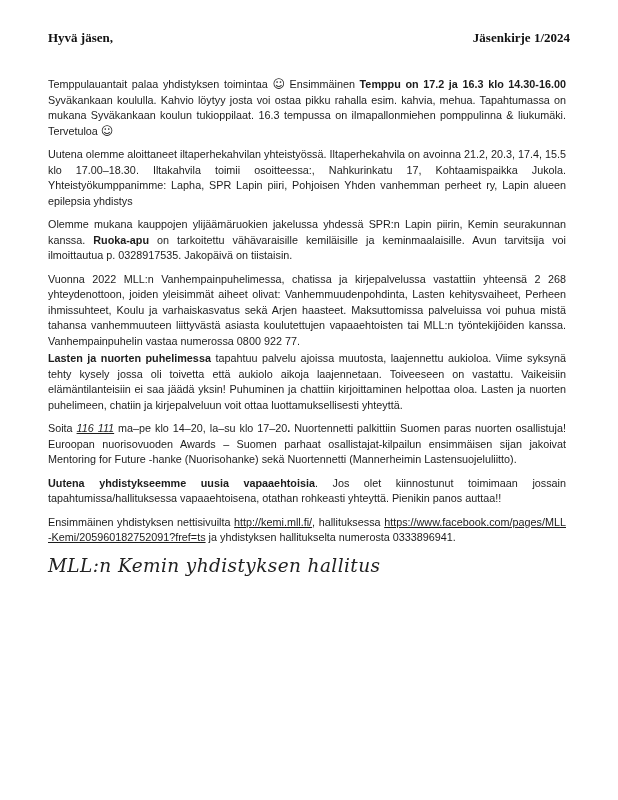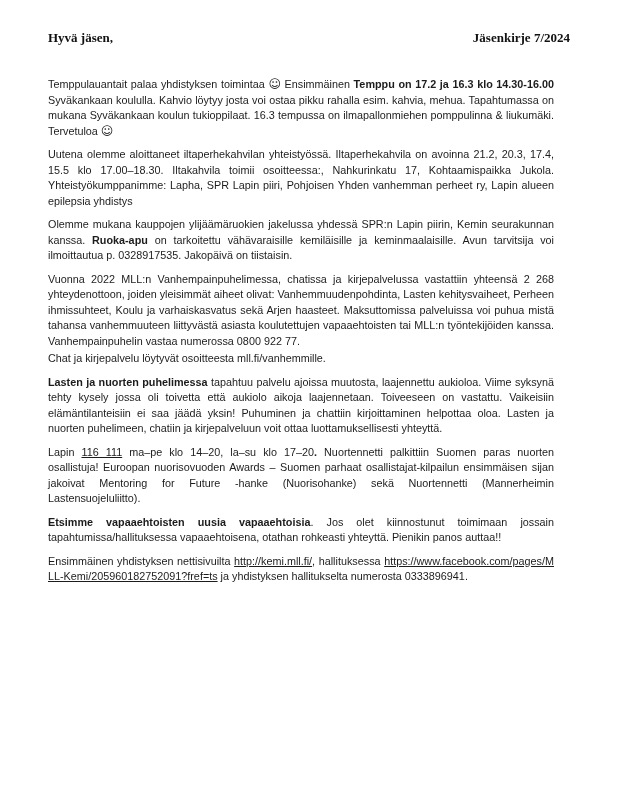--- a/index.html
+++ b/index.html
@@ -27,30 +27,30 @@
     font-size: 13px;
     color: #111111;
   }
   .body-text {
     margin-top: 31px;
     font-size: 10.8px;
     line-height: 15.5px;
     text-align: justify;
   }
   .body-text p {
-    margin: 0 16px 8px 0;
+    margin: 0 4px 8px 0;
   }
   .body-text p.after-small {
     margin-bottom: 2px;
   }
   .body-text p.gap-small {
     margin-top: 0;
   }
   .b { font-weight: bold; }
-  .u { text-decoration: underline; }
+  .u { text-decoration: underline; font-style: italic; }
   a.doc-link {
     color: #1c1c1c;
     text-decoration: underline;
     cursor: pointer;
     word-break: break-all;
   }
   .smiley {
     font-family: "DejaVu Sans", sans-serif;
     font-size: 12px;
   }
@@ -69,31 +69,31 @@
     text-align: left;
   }
 </style>
 </head>
 <body>
 
 <div class="page">
 
   <div class="header">
     <span>Hyvä jäsen,</span>
-    <span>Jäsenkirje 7/2024</span>
+    <span>Jäsenkirje 1/2024</span>
   </div>
 
   <div class="body-text">
 
   <p><span>Temppulauantait palaa yhdistyksen toimintaa </span><span class="smiley">☺</span><span> Ensimmäinen </span><span class="b">Temppu on 17.2 ja 16.3 klo 14.30-16.00</span><span> Syväkankaan koululla. Kahvio löytyy josta voi ostaa pikku rahalla esim. kahvia, mehua. Tapahtumassa on mukana Syväkankaan koulun tukioppilaat. 16.3 tempussa on ilmapallonmiehen pomppulinna &amp; liukumäki. Tervetuloa </span><span class="smiley">☺</span></p>
       <p><span>Uutena olemme aloittaneet iltaperhekahvilan yhteistyössä. Iltaperhekahvila on avoinna 21.2, 20.3, 17.4, 15.5 klo 17.00–18.30. Iltakahvila toimii osoitteessa:, Nahkurinkatu 17, Kohtaamispaikka Jukola. Yhteistyökumppanimme: Lapha, SPR Lapin piiri, Pohjoisen Yhden vanhemman perheet ry, Lapin alueen epilepsia yhdistys</span></p>
       <p><span>Olemme mukana kauppojen ylijäämäruokien jakelussa yhdessä SPR:n Lapin piirin, Kemin seurakunnan kanssa. </span><span class="b">Ruoka-apu</span><span> on tarkoitettu vähävaraisille kemiläisille ja keminmaalaisille. Avun tarvitsija voi ilmoittautua p. 0328917535. Jakopäivä on tiistaisin.</span></p>
       <p class="after-small"><span>Vuonna 2022 MLL:n Vanhempainpuhelimessa, chatissa ja kirjepalvelussa vastattiin yhteensä 2 268 yhteydenottoon, joiden yleisimmät aiheet olivat: Vanhemmuudenpohdinta, Lasten kehitysvaiheet, Perheen ihmissuhteet, Koulu ja varhaiskasvatus sekä Arjen haasteet. Maksuttomissa palveluissa voi puhua mistä tahansa vanhemmuuteen liittyvästä asiasta koulutettujen vapaaehtoisten tai MLL:n työntekijöiden kanssa. Vanhempainpuhelin vastaa numerossa 0800 922 77.</span></p>
-      <p class="gap-small"><span>Chat ja kirjepalvelu löytyvät osoitteesta mll.fi/vanhemmille.</span></p>
       <p><span class="b">Lasten ja nuorten puhelimessa</span><span> tapahtuu palvelu ajoissa muutosta, laajennettu aukioloa. Viime syksynä tehty kysely jossa oli toivetta että aukiolo aikoja laajennetaan. Toiveeseen on vastattu. Vaikeisiin elämäntilanteisiin ei saa jäädä yksin! Puhuminen ja chattiin kirjoittaminen helpottaa oloa. Lasten ja nuorten puhelimeen, chatiin ja kirjepalveluun voit ottaa luottamuksellisesti yhteyttä.</span></p>
-      <p><span>Lapin </span><span class="u">116 111</span><span> ma–pe klo 14–20, la–su klo 17–20</span><span class="b">.</span><span> Nuortennetti palkittiin Suomen paras nuorten osallistuja! Euroopan nuorisovuoden Awards – Suomen parhaat osallistajat-kilpailun ensimmäisen sijan jakoivat Mentoring for Future -hanke (Nuorisohanke) sekä Nuortennetti (Mannerheimin Lastensuojeluliitto).</span></p>
-      <p><span class="b">Etsimme vapaaehtoisten uusia vapaaehtoisia</span><span>. Jos olet kiinnostunut toimimaan jossain tapahtumissa/hallituksessa vapaaehtoisena, otathan rohkeasti yhteyttä. Pienikin panos auttaa!!</span></p>
+      <p><span>Soita </span><span class="u">116 111</span><span> ma–pe klo 14–20, la–su klo 17–20</span><span class="b">.</span><span> Nuortennetti palkittiin Suomen paras nuorten osallistuja! Euroopan nuorisovuoden Awards – Suomen parhaat osallistajat-kilpailun ensimmäisen sijan jakoivat Mentoring for Future -hanke (Nuorisohanke) sekä Nuortennetti (Mannerheimin Lastensuojeluliitto).</span></p>
+      <p><span class="b">Uutena yhdistykseemme uusia vapaaehtoisia</span><span>. Jos olet kiinnostunut toimimaan jossain tapahtumissa/hallituksessa vapaaehtoisena, otathan rohkeasti yhteyttä. Pienikin panos auttaa!!</span></p>
       <p><span>Ensimmäinen yhdistyksen nettisivuilta </span><a class="doc-link" href="#">http://kemi.mll.fi/</a><span>, hallituksessa </span><a class="doc-link" href="#">https://www.facebook.com/pages/MLL-Kemi/205960182752091?fref=ts</a><span> ja yhdistyksen hallitukselta numerosta 0333896941.</span></p>
     </div>
 
 
+  <div class="signature">MLL:n Kemin yhdistyksen hallitus</div>
 
 </div>
 
 </body></html>

